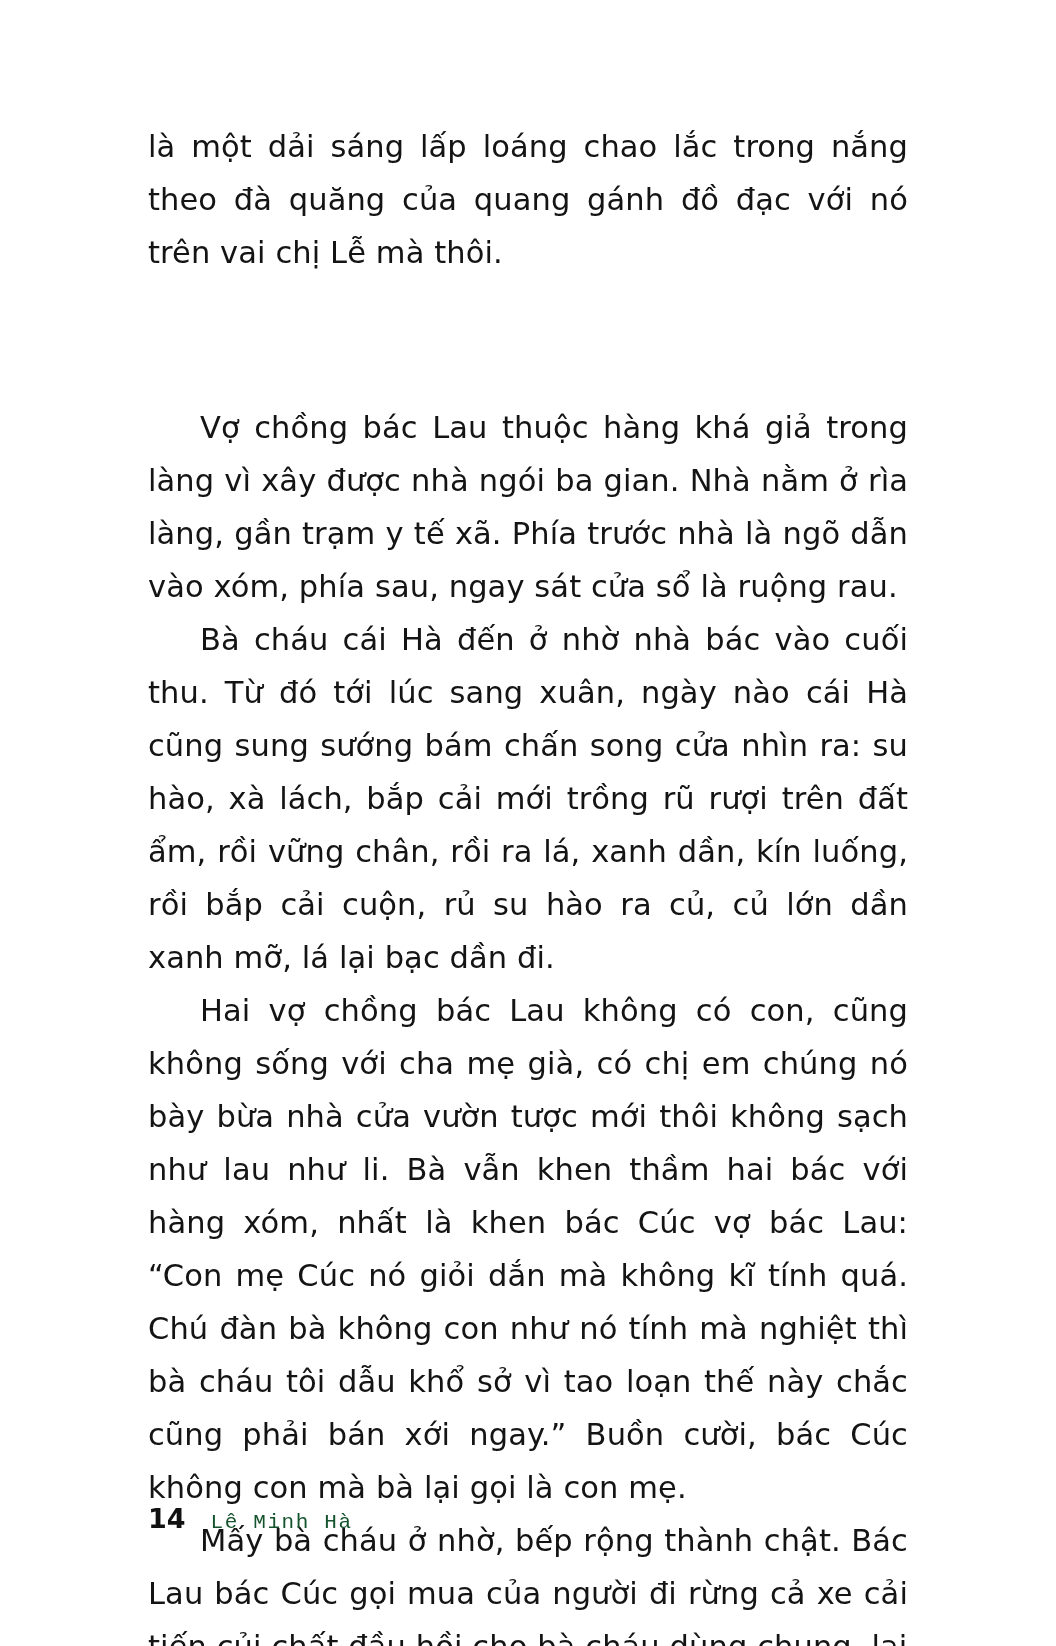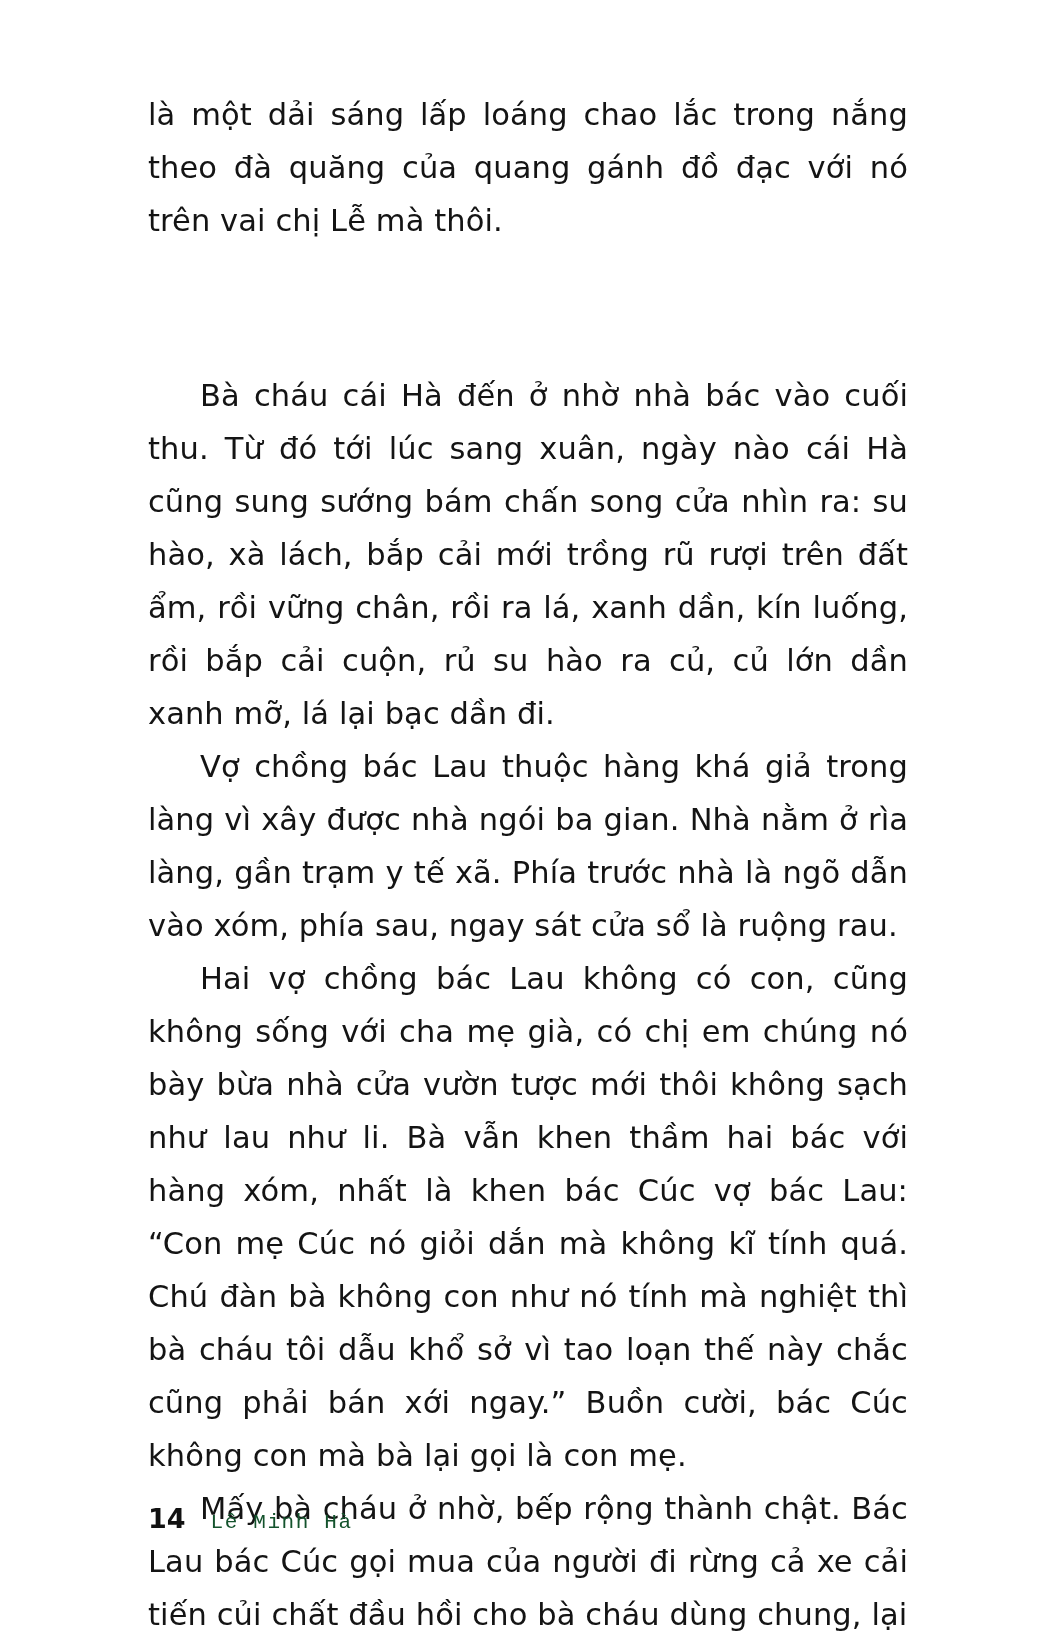--- a/index.html
+++ b/index.html
@@ -12,21 +12,21 @@
     background: #ffffff;
     font-family: "DejaVu Sans", sans-serif;
     color: #111111;
     overflow: hidden;
   }
   .page {
     position: relative;
     width: 1056px;
     height: 1646px;
     box-sizing: border-box;
-    padding: 88px 148px 0 148px;
+    padding: 120px 148px 0 148px;
   }
   .body-text {
     font-family: "DejaVu Sans", sans-serif;
     font-size: 30.5px;
     line-height: 53px;
     text-align: justify;
     text-justify: inter-word;
     color: #141414;
     letter-spacing: 0.1px;
   }
@@ -63,22 +63,22 @@
   }
 </style>
 </head>
 <body>
 
 <div class="page">
 
   <div class="body-text">
     <p class="para"><span>là một dải sáng lấp loáng chao lắc trong nắng theo đà quăng của quang gánh đồ đạc với nó trên vai chị Lễ mà thôi.</span></p>
     <div class="gap-block"></div>
+    <p class="para indent"><span>Vợ chồng bác Lau thuộc hàng khá giả trong làng vì xây được nhà ngói ba gian. Nhà nằm ở rìa làng, gần trạm y tế xã. Phía trước nhà là ngõ dẫn vào xóm, phía sau, ngay sát cửa sổ là ruộng rau.</span></p>
     <p class="para indent"><span>Bà cháu cái Hà đến ở nhờ nhà bác vào cuối thu. Từ đó tới lúc sang xuân, ngày nào cái Hà cũng sung sướng bám chấn song cửa nhìn ra: su hào, xà lách, bắp cải mới trồng rũ rượi trên đất ẩm, rồi vững chân, rồi ra lá, xanh dần, kín luống, rồi bắp cải cuộn, rủ su hào ra củ, củ lớn dần xanh mỡ, lá lại bạc dần đi.</span></p>
-    <p class="para indent"><span>Vợ chồng bác Lau thuộc hàng khá giả trong làng vì xây được nhà ngói ba gian. Nhà nằm ở rìa làng, gần trạm y tế xã. Phía trước nhà là ngõ dẫn vào xóm, phía sau, ngay sát cửa sổ là ruộng rau.</span></p>
     <p class="para indent"><span>Hai vợ chồng bác Lau không có con, cũng không sống với cha mẹ già, có chị em chúng nó bày bừa nhà cửa vườn tược mới thôi không sạch như lau như li. Bà vẫn khen thầm hai bác với hàng xóm, nhất là khen bác Cúc vợ bác Lau: “</span><span class="italic">Con mẹ Cúc nó giỏi dắn mà không kĩ tính quá. Chú đàn bà không con như nó tính mà nghiệt thì bà cháu tôi dẫu khổ sở vì tao loạn thế này chắc cũng phải bán xới ngay.</span><span>” Buồn cười, bác Cúc không con mà bà lại gọi là </span><span class="italic">con mẹ</span><span>.</span></p>
     <p class="para indent"><span>Mấy bà cháu ở nhờ, bếp rộng thành chật. Bác Lau bác Cúc gọi mua của người đi rừng cả xe cải tiến củi chất đầu hồi cho bà cháu dùng chung, lại</span></p>
   </div>
 
   <div class="footer">
     <span class="folio">14</span>
     <span class="running-head">Lê Minh Hà</span>
   </div>
 
 </div>

